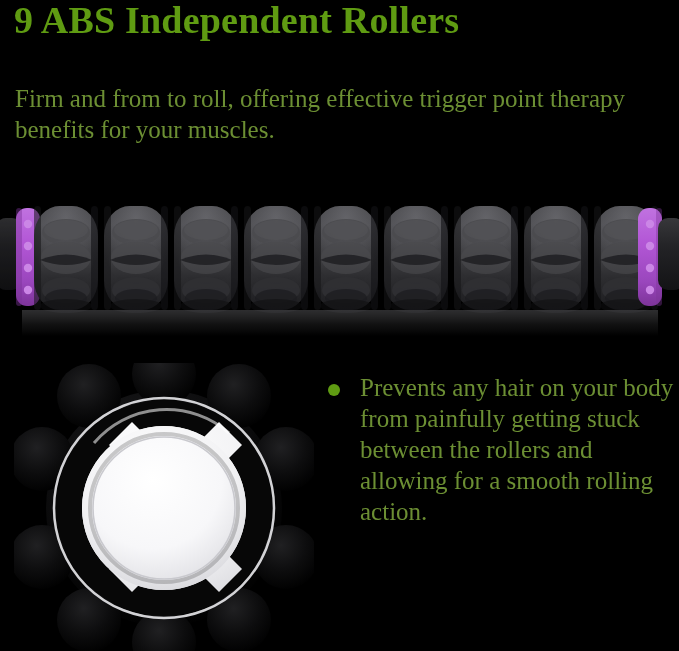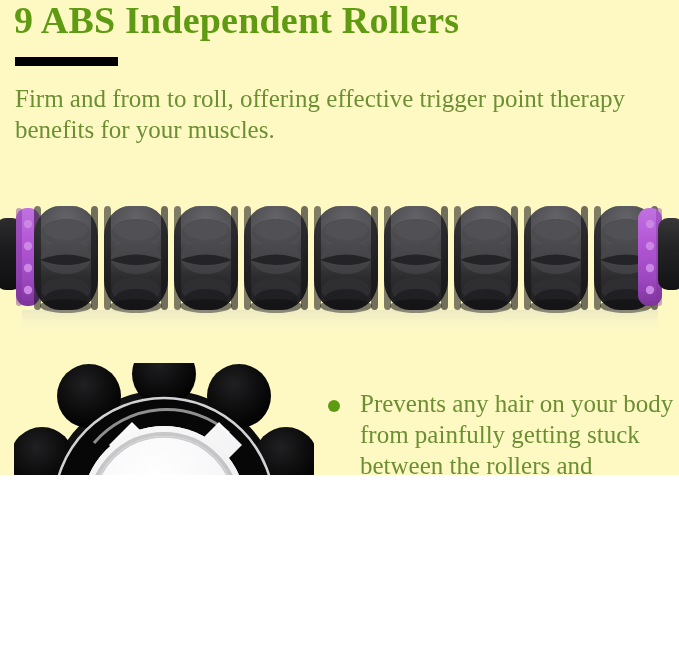--- a/index.html
+++ b/index.html
@@ -6,22 +6,22 @@
     margin: 0;
     padding: 0;
     background: #ffffff;
   }
   body {
     font-family: "Liberation Serif", "DejaVu Serif", serif;
   }
   #page {
     position: relative;
     width: 679px;
-    height: 475px;
-    background: #fef9c3;
+    height: 651px;
+    background: #000000;
     overflow: hidden;
   }
 
   
   .headline {
     position: absolute;
     left: 14px;
     top: -2px;
     width: 660px;
     font-family: "Liberation Serif", "DejaVu Serif", serif;
@@ -68,21 +68,21 @@
     top: 363px;
     width: 300px;
     height: 288px;
   }
   .gear-photo svg { display:block; width:300px; height:288px; }
 
   
   .bullet-row {
     position: absolute;
     left: 326px;
-    top: 388px;
+    top: 372px;
     width: 352px;
   }
   .bullet-dot {
     position: absolute;
     left: 2px;
     top: 12px;
     width: 12px;
     height: 12px;
     border-radius: 50%;
     background: #5f9b12;

